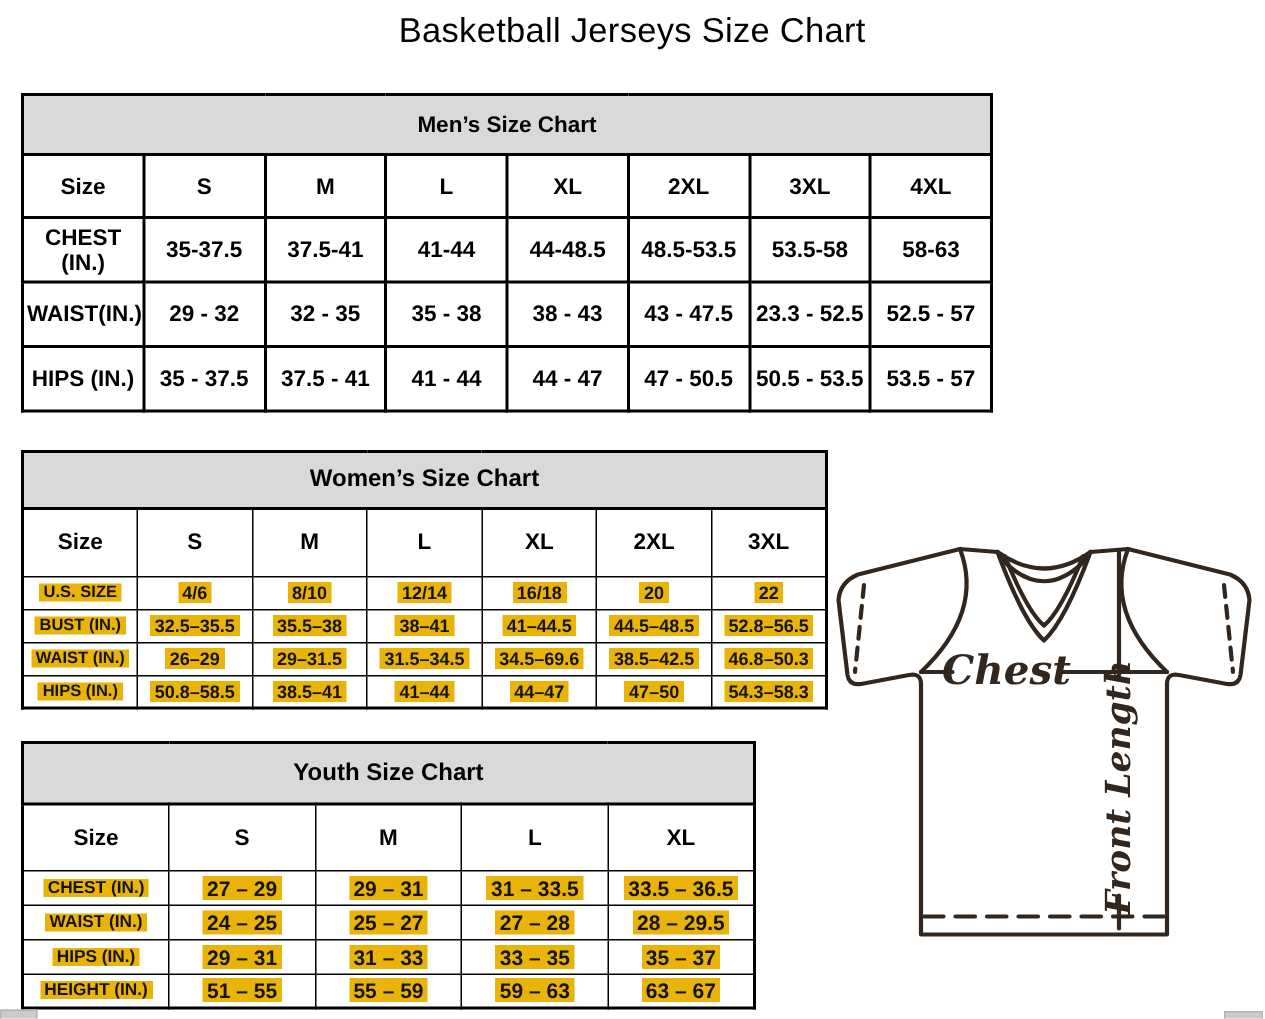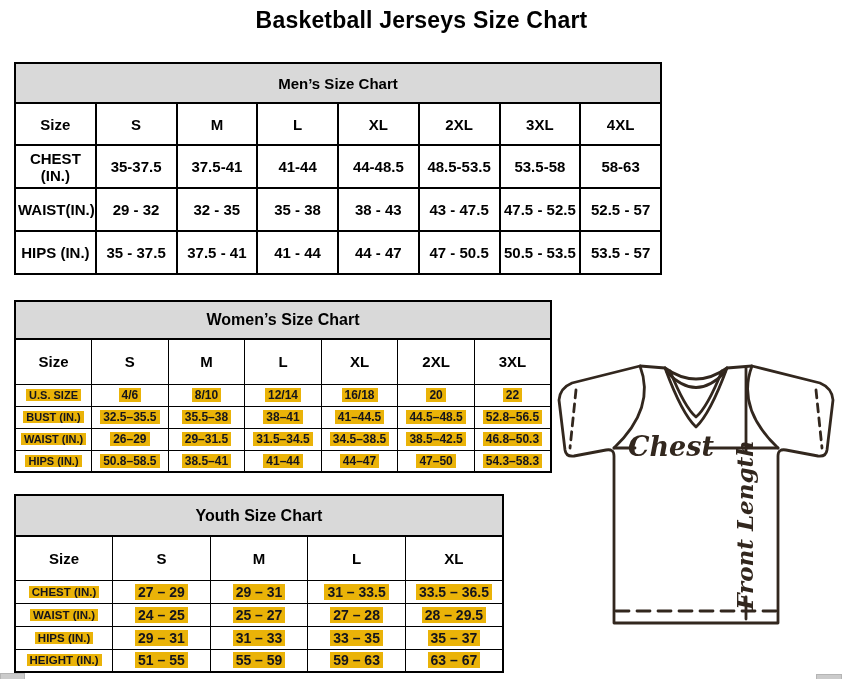--- a/index.html
+++ b/index.html
@@ -2,21 +2,21 @@
 <html><head>
 <meta charset="utf-8">
 <style>
   html,body{margin:0;padding:0;}
   body{
     width:843px;height:679px;position:relative;background:#fff;overflow:hidden;
     font-family:"Liberation Sans","DejaVu Sans",sans-serif;color:#000;
   }
   .page-title{
     position:absolute;top:7px;left:0;width:843px;text-align:center;
-    font-size:23px;font-weight:bold;letter-spacing:.2px;
+    font-size:23px;font-weight:normal;letter-spacing:.2px;
   }
   table{position:absolute;border-collapse:collapse;table-layout:fixed;background:#fff;}
   table,th,td{border:1px solid #000;}
   th,td{text-align:center;vertical-align:middle;font-weight:bold;padding:0 2px;overflow:hidden;}
   tr.band th{background:#d9d9d9;font-size:16px;border:2px solid #000;}
   
   table.mens{left:14px;top:62px;width:648px;}
   table.mens th,table.mens td{border:2px solid #000;font-size:15px;}
   table.mens tr.band{height:40px;}
   table.mens tr.cols{height:42px;}
@@ -87,21 +87,21 @@
         <td><span>53.5-58</span></td>
         <td><span>58-63</span></td>
       </tr>
       <tr>
         <th><span>WAIST(IN.)</span></th>
         <td><span>29 - 32</span></td>
         <td><span>32 - 35</span></td>
         <td><span>35 - 38</span></td>
         <td><span>38 - 43</span></td>
         <td><span>43 - 47.5</span></td>
-        <td><span>47.5 - 52.5</span></td>
+        <td><span>23.3 - 52.5</span></td>
         <td><span>52.5 - 57</span></td>
       </tr>
       <tr>
         <th><span>HIPS (IN.)</span></th>
         <td><span>35 - 37.5</span></td>
         <td><span>37.5 - 41</span></td>
         <td><span>41 - 44</span></td>
         <td><span>44 - 47</span></td>
         <td><span>47 - 50.5</span></td>
         <td><span>50.5 - 53.5</span></td>
@@ -142,21 +142,21 @@
         <td><span>38–41</span></td>
         <td><span>41–44.5</span></td>
         <td><span>44.5–48.5</span></td>
         <td><span>52.8–56.5</span></td>
       </tr>
       <tr>
         <th><span>WAIST (IN.)</span></th>
         <td><span>26–29</span></td>
         <td><span>29–31.5</span></td>
         <td><span>31.5–34.5</span></td>
-        <td><span>34.5–38.5</span></td>
+        <td><span>34.5–69.6</span></td>
         <td><span>38.5–42.5</span></td>
         <td><span>46.8–50.3</span></td>
       </tr>
       <tr>
         <th><span>HIPS (IN.)</span></th>
         <td><span>50.8–58.5</span></td>
         <td><span>38.5–41</span></td>
         <td><span>41–44</span></td>
         <td><span>44–47</span></td>
         <td><span>47–50</span></td>

